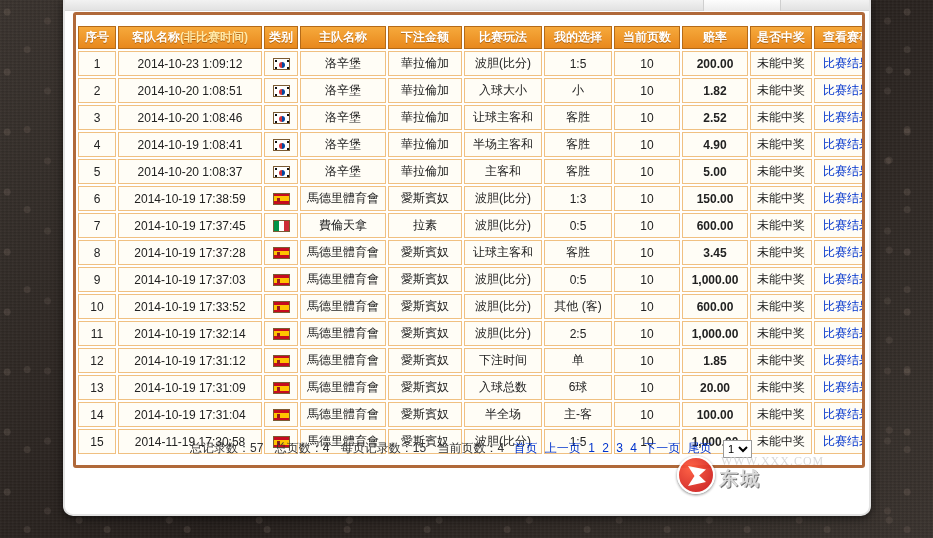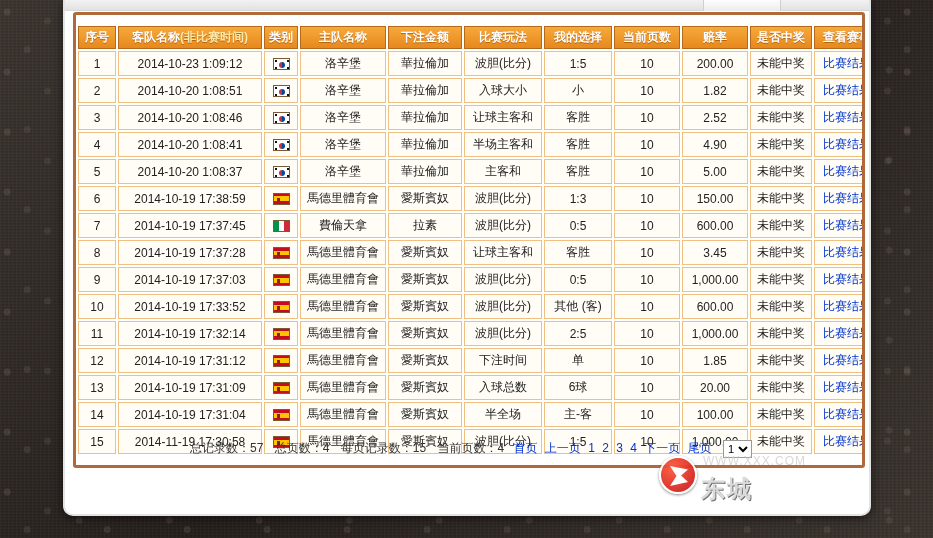--- a/index.html
+++ b/index.html
@@ -90,21 +90,21 @@
     font-size: 12px;
     height: 25px;
     text-align: center;
     color: #222222;
     padding: 0 2px;
     white-space: nowrap;
     overflow: hidden;
   }
   td.col-seq { color: #333; }
   td.col-time { font-size: 11.5px; color: #222; }
-  td.col-odds { color: #0033cc; }
+  td.col-odds { color: #0033cc; font-weight: bold; }
   td.col-win { color: #b07a3a; }
   td.col-detail a {
     color: #0033cc;
     text-decoration: none;
     cursor: pointer;
   }
   td.col-team, td.col-away { color: #2a2a2a; font-family: Liberation Mono, monospace; }
 
   
   col.w-seq    { width: 38px; }
@@ -175,23 +175,24 @@
     height: 18px;
     vertical-align: middle;
     margin-left: 6px;
     border: 1px solid #999;
     background: #fff;
   }
 
   
   #watermark {
     position: absolute;
-    right: 18px; bottom: 18px;
+    right: 0; bottom: 18px;
     width: 192px; height: 42px;
     opacity: 0.95;
+    font-family: Liberation Serif, serif;
   }
   #wm-circle {
     position: absolute;
     left: 0; top: 2px;
     width: 38px; height: 38px;
     border-radius: 50%;
     background: radial-gradient(circle at 35% 30%, #ff5a3c, #c4161c);
     border: 2px solid #ffffff;
     box-shadow: 0 1px 3px rgba(0,0,0,0.5);
   }
@@ -199,27 +200,26 @@
     content: "";
     position: absolute;
     left: 9px; top: 8px;
     width: 18px; height: 20px;
     background: #ffffff;
     clip-path: polygon(0 0, 100% 18%, 62% 48%, 100% 80%, 0 100%, 36% 50%);
   }
   #wm-text-cn {
     position: absolute;
     left: 42px; top: 12px;
-    font-size: 24px;
+    font-size: 19px;
     font-weight: bold;
     color: #d9d9d9;
     letter-spacing: 2px;
     text-shadow: 1px 1px 0 #6b6b6b;
     white-space: nowrap;
-    margin-top: 7px;
   }
   #wm-text-url {
     position: absolute;
     left: 44px; top: 0px;
     font-size: 12px;
     color: #cfcfcf;
     letter-spacing: 1px;
     white-space: nowrap;
     opacity: 0.85;
   }
@@ -300,21 +300,21 @@
               <td class="col-away">華拉倫加</td>
               <td class="col-play">让球主客和</td>
               <td class="col-choice">客胜</td>
               <td class="col-amount">10</td>
               <td class="col-odds">2.52</td>
               <td class="col-win">未能中奖</td>
               <td class="col-detail"><a>比赛结果</a></td>
             </tr>
             <tr>
               <td class="col-seq">4</td>
-              <td class="col-time">2014-10-20 1:08:41</td>
+              <td class="col-time">2014-10-19 1:08:41</td>
               <td class="col-type"><span class="flag flag-kr"></span></td>
               <td class="col-team">洛辛堡</td>
               <td class="col-away">華拉倫加</td>
               <td class="col-play">半场主客和</td>
               <td class="col-choice">客胜</td>
               <td class="col-amount">10</td>
               <td class="col-odds">4.90</td>
               <td class="col-win">未能中奖</td>
               <td class="col-detail"><a>比赛结果</a></td>
             </tr>

